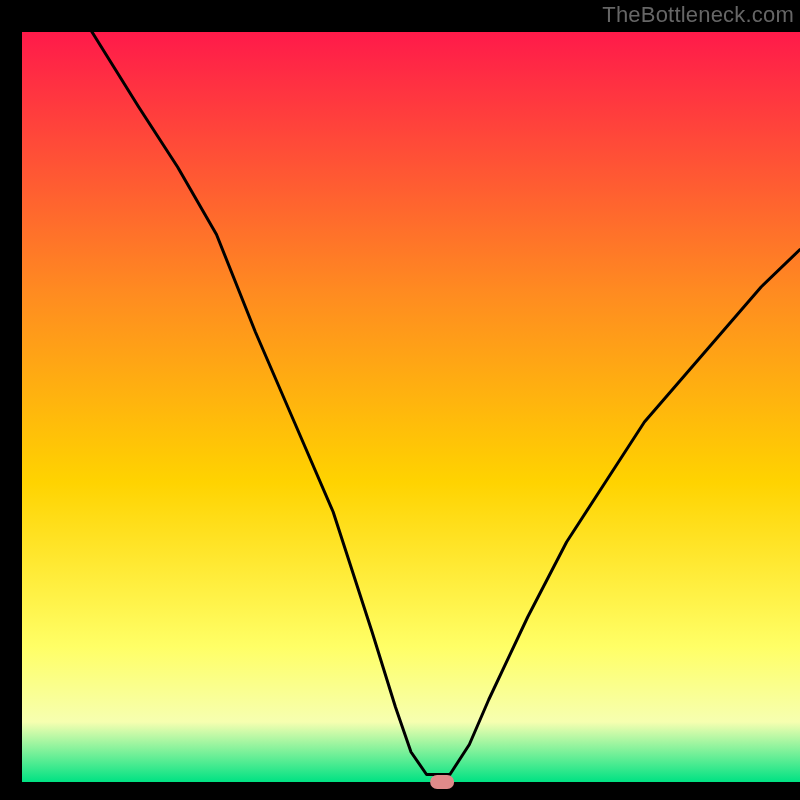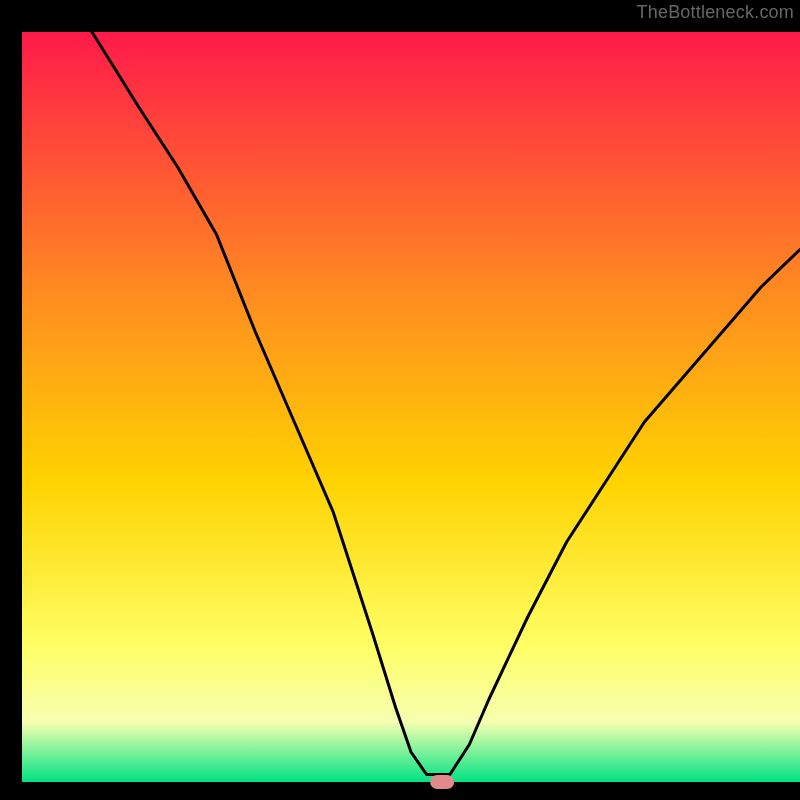--- a/index.html
+++ b/index.html
@@ -19,21 +19,21 @@
   svg.plot-area {
     position: absolute;
     left: 0;
     top: 0;
   }
   .watermark {
     position: absolute;
     right: 6px;
     top: 2px;
     color: #666;
-    font-size: 18px;
+    font-size: 22px;
     letter-spacing: 0.2px;
   }
 </style>
 </head>
 <body>
 
 <div class="chart-wrapper">
   <svg class="plot-area" width="800" height="800">
       <defs>
         <linearGradient id="bg-grad" x1="0" y1="0" x2="0" y2="1">

